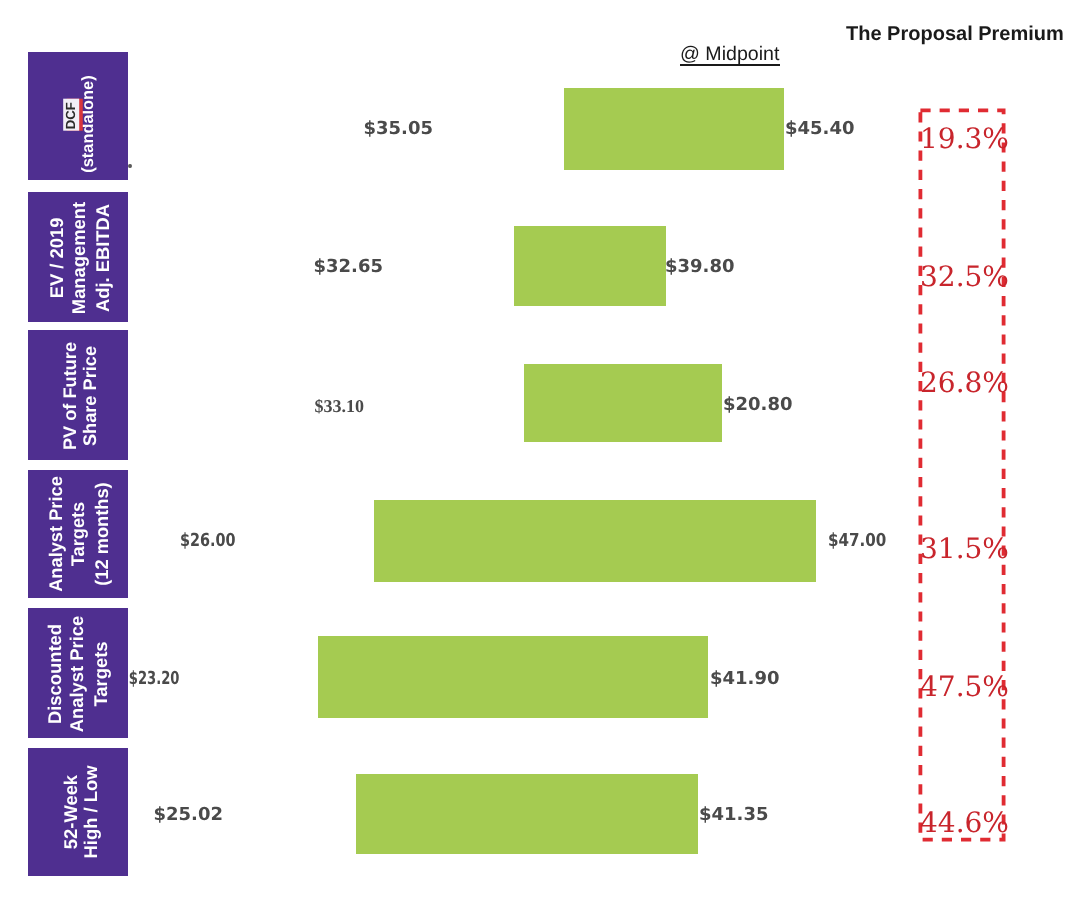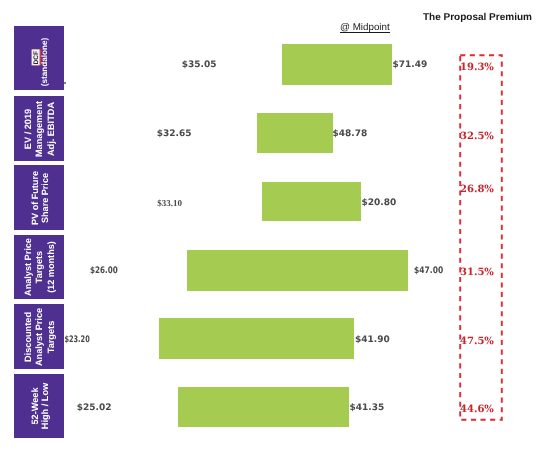--- a/index.html
+++ b/index.html
@@ -8,21 +8,21 @@
   .stage{position:relative;width:477px;height:451px;}
   .hdr-premium{position:absolute;left:423px;top:12px;font-size:10px;font-weight:bold;color:#1a1a1a;white-space:nowrap;}
   .hdr-mid{position:absolute;left:340px;top:23px;font-size:9.8px;font-weight:normal;color:#1a1a1a;white-space:nowrap;border-bottom:1.2px solid #1a1a1a;line-height:9.4px;}
   .cat{position:absolute;left:14px;background:#4F2F90;width:49.5px;color:#fff;}
   .cat-inner{position:absolute;left:50%;top:50%;transform:translate(-50%,-50%) rotate(-90deg);white-space:nowrap;font-size:9.3px;font-weight:bold;line-height:11px;text-align:center;}
   .cat-inner .hl{display:inline-block;position:relative;top:0.5px;left:4.2px;background:#f2eef7;color:#2b2b2b;font-size:6.6px;line-height:7.2px;padding:0.4px 1.2px;box-shadow:0 1.8px 0 0 #d8363c;}
   .bar{position:absolute;background:#A5CB51;}
   .lbl{position:absolute;transform-origin:0 50%;font-family:"DejaVu Sans",sans-serif;font-size:9px;font-weight:bold;color:#4a4a4a;white-space:nowrap;}
   .dotmark{position:absolute;left:64.3px;top:81.5px;width:2.2px;height:2.4px;background:#5a5a5a;border-radius:40%;}
   .dashbox{position:absolute;left:455px;top:50px;width:52px;height:376px;}
-  .pct{position:absolute;font-family:"DejaVu Serif",serif;font-size:10px;font-weight:bold;color:#C8252C;white-space:nowrap;}
+  .pct{position:absolute;font-family:"DejaVu Serif",serif;font-size:14px;font-weight:normal;color:#C8252C;white-space:nowrap;}
 </style>
 </head>
 <body>
 
 <div class="stage">
   <div class="hdr-premium">The Proposal Premium</div>
   <div class="hdr-mid">@ Midpoint</div>
 
   <div class="dotmark"></div>
 
@@ -34,32 +34,32 @@
 
   <div id="rows">
       <div class="cat" style="top: 26px; height: 64px;">
         <div class="cat-inner" style="font-size: 8.2px; line-height: 10.4px; transform: translate(calc(-50% + 1px), calc(-50% + 4px)) rotate(-90deg);">
           <div><span class="hl">DCF</span></div>
           <div>(standalone)</div>
         </div>
       </div>
       <div class="bar" style="left: 282px; width: 110px; top: 44px; height: 41px;"></div>
       <div class="lbl" style="right: 260.5px; top: 60px; transform: scaleX(1); transform-origin: 100% 50%;">$35.05</div>
-      <div class="lbl" style="left: 392.5px; top: 60px; transform: scaleX(1); transform-origin: 0% 50%;">$71.49</div>
+      <div class="lbl" style="left: 392.5px; top: 60px; transform: scaleX(1); transform-origin: 0% 50%;">$45.40</div>
       <div class="pct" style="left: 460px; top: 62px;">19.3%</div>
       <div class="cat" style="top: 96px; height: 65px;">
         <div class="cat-inner" style="font-size: 9.2px; line-height: 11.3px; transform: translate(calc(-50% + 1.3px), calc(-50% + 0px)) rotate(-90deg);">
           <div>EV / 2019</div>
           <div>Management</div>
           <div>Adj. EBITDA</div>
         </div>
       </div>
       <div class="bar" style="left: 257px; width: 76px; top: 113px; height: 40px;"></div>
       <div class="lbl" style="right: 285.5px; top: 129px; transform: scaleX(1); transform-origin: 100% 50%;">$32.65</div>
-      <div class="lbl" style="left: 332.5px; top: 129px; transform: scaleX(1); transform-origin: 0% 50%;">$48.78</div>
+      <div class="lbl" style="left: 332.5px; top: 129px; transform: scaleX(1); transform-origin: 0% 50%;">$39.80</div>
       <div class="pct" style="left: 460px; top: 131px; text-align: right;">32.5%</div>
       <div class="cat" style="top: 165px; height: 65px;">
         <div class="cat-inner" style="font-size: 9.1px; line-height: 10.4px; transform: translate(calc(-50% + 1.3px), calc(-50% + 0px)) rotate(-90deg);">
           <div>PV of Future</div>
           <div>Share Price</div>
         </div>
       </div>
       <div class="bar" style="left: 262px; width: 99px; top: 182px; height: 39px;"></div>
       <div class="lbl" style="right: 295px; top: 198px; transform: scaleX(1); transform-origin: 100% 50%; font-family: Liberation Serif, serif;">$33.10</div>
       <div class="lbl" style="left: 361.5px; top: 198px; transform: scaleX(1); transform-origin: 0% 50%;">$20.80</div>

